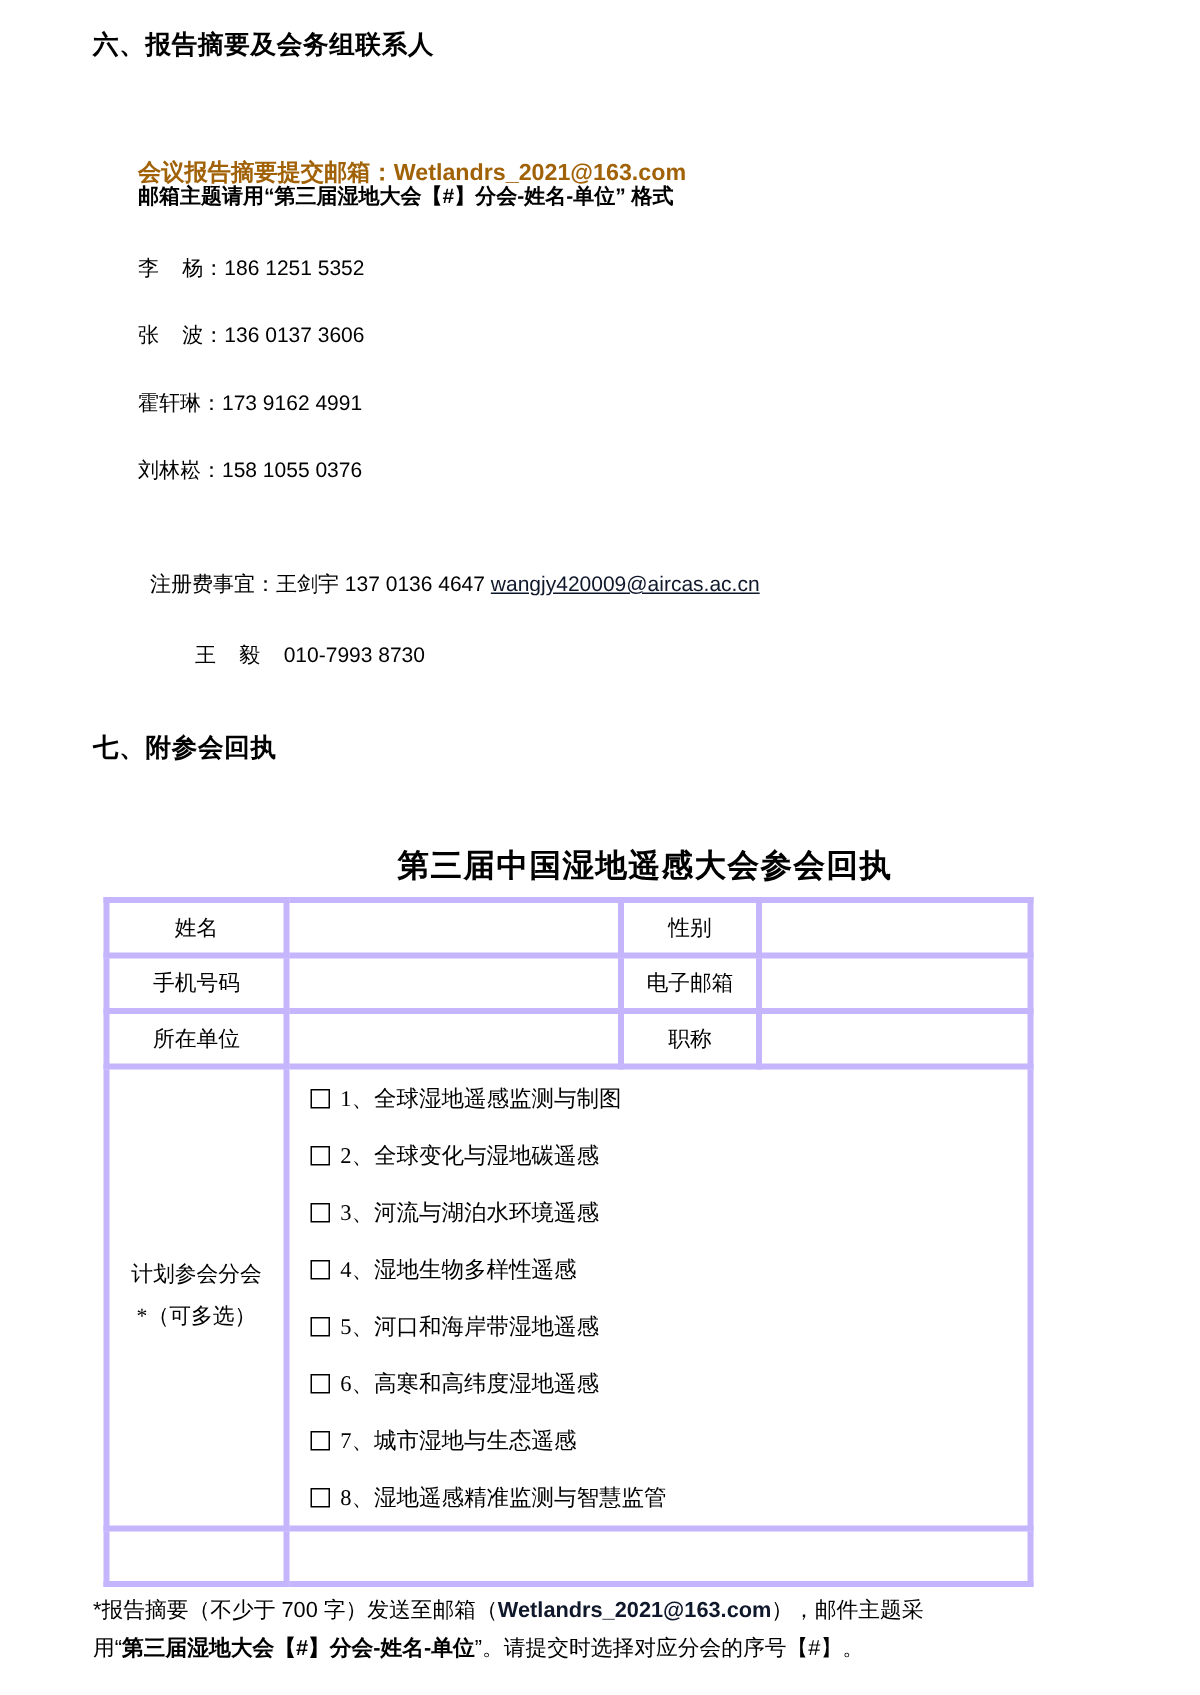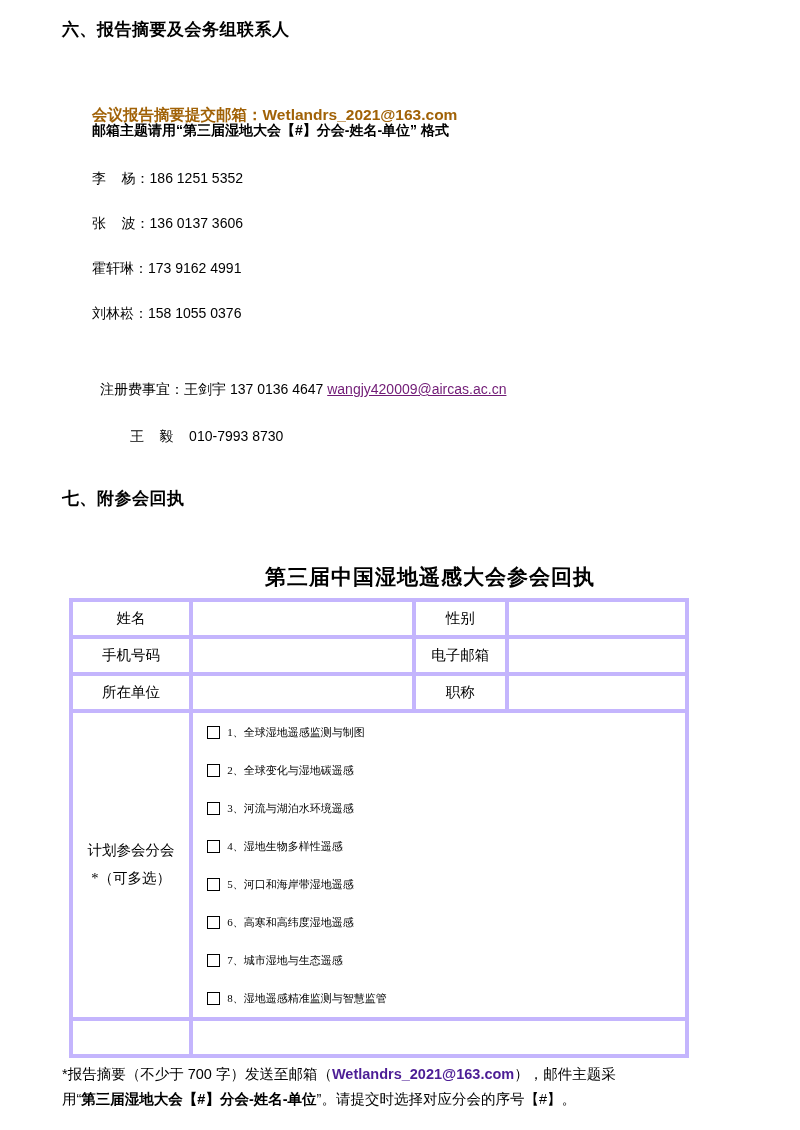--- a/index.html
+++ b/index.html
@@ -65,21 +65,21 @@
 
   .fee-line {
     position: absolute;
     left: 100px;
     top: 381px;
     font-family: "Liberation Sans", "DejaVu Sans", sans-serif;
     font-size: 14px;
     white-space: pre;
   }
   .fee-line a {
-    color: #701a75;
+    color: #0f172a;
     text-decoration: underline;
   }
   .fee-line2 {
     position: absolute;
     left: 130px;
     top: 428px;
     font-family: "Liberation Sans", "DejaVu Sans", sans-serif;
     font-size: 14px;
     white-space: pre;
   }
@@ -139,21 +139,21 @@
   .branch-label div { white-space: nowrap; }
 
   .branch-cell {
     padding: 8px 0 8px 0;
   }
   .opt {
     display: flex;
     align-items: center;
     height: 38px;
     padding-left: 14px;
-    font-size: 11px;
+    font-size: 15px;
     white-space: nowrap;
     text-align: right;
   }
   .box {
     display: inline-block;
     width: 11px;
     height: 11px;
     border: 1px solid #000;
     margin-right: 7px;
     flex: 0 0 auto;
@@ -164,21 +164,21 @@
   .footnote {
     position: absolute;
     left: 62px;
     top: 1062px;
     width: 690px;
     font-family: "Liberation Sans", "DejaVu Sans", sans-serif;
     font-size: 14.5px;
     line-height: 1.75;
   }
   .footnote .red {
-    color: #4c1d95;
+    color: #0f172a;
     font-weight: bold;
   }
   .footnote .bold {
     font-weight: bold;
   }
 </style>
 </head>
 <body>
 
 <div class="page">

